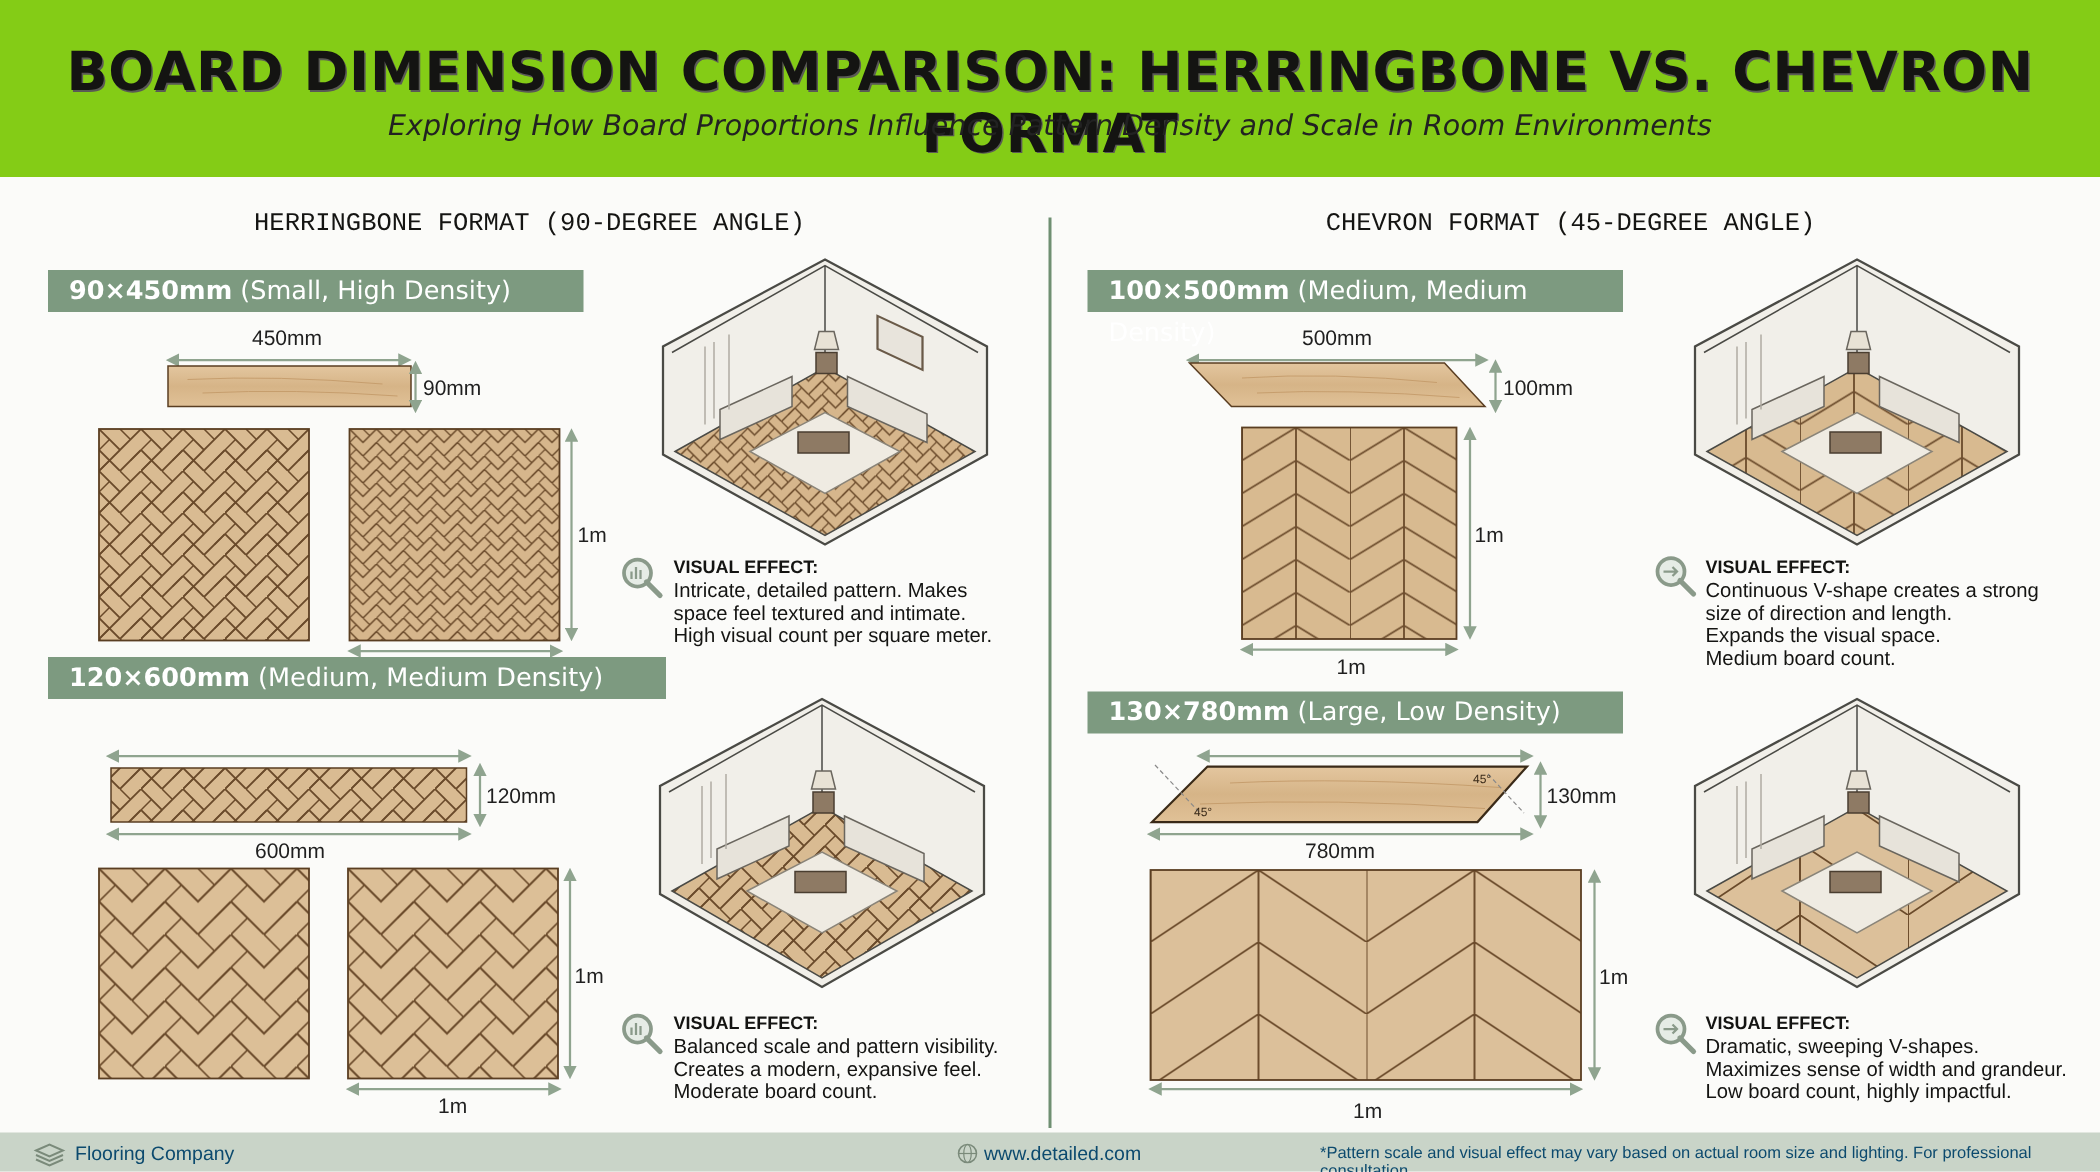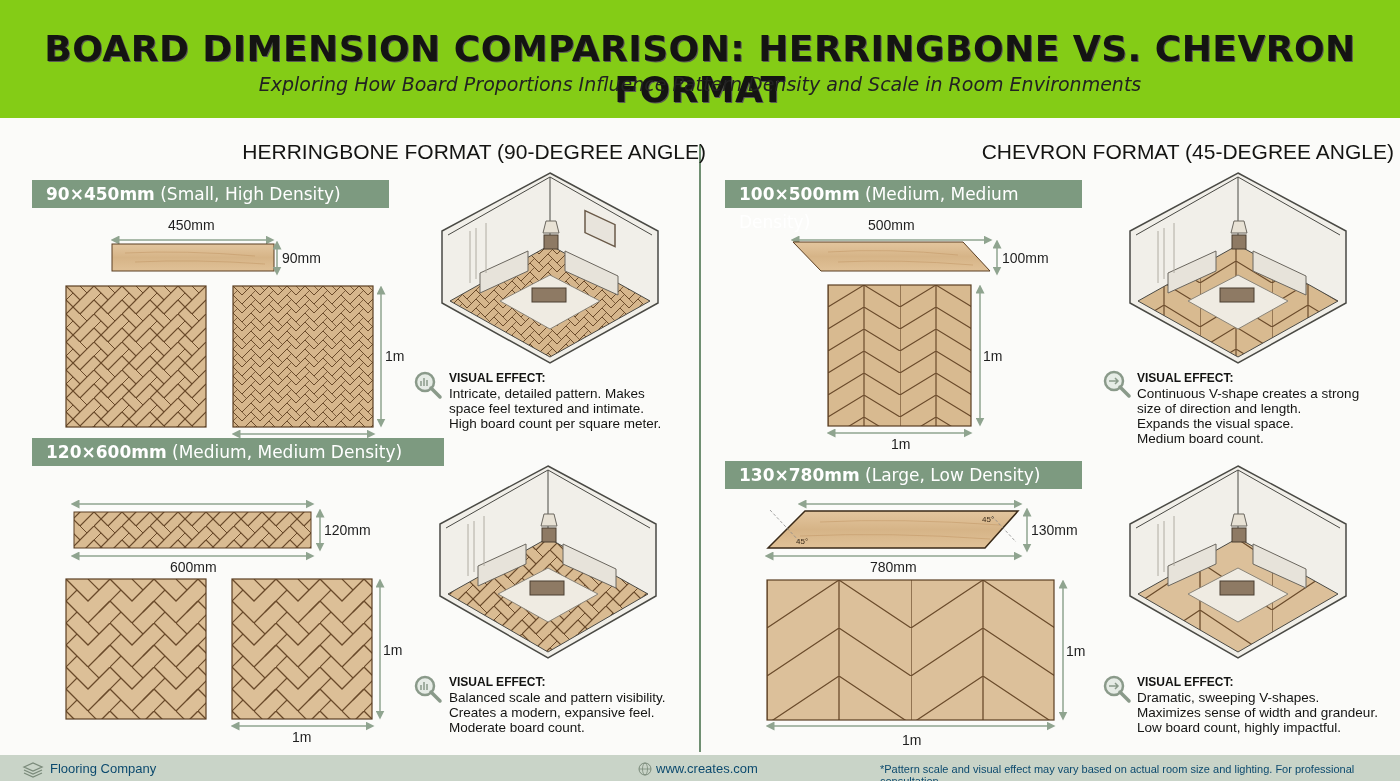--- a/index.html
+++ b/index.html
@@ -2,21 +2,21 @@
 <html><head>
 <meta charset="utf-8">
 <style>
   * { box-sizing: border-box; margin: 0; padding: 0; }
   html, body { width: 1400px; height: 781px; overflow: hidden; background: #fbfbf9; font-family: "Liberation Sans", sans-serif; color: #1d1d1b; }
   .header { position: absolute; left: 0; top: 0; width: 1400px; height: 118px; background: #84cc16; text-align: center; }
   .header h1 { position: absolute; top: 28px; left: 0; width: 100%; font-family: "DejaVu Sans", sans-serif; font-weight: bold; font-size: 36px; letter-spacing: 0.5px; color: #141412; text-shadow: 1px 1px 0 #5a5a55; }
   .header h2 { position: absolute; top: 73px; left: 0; width: 100%; font-family: "DejaVu Sans", sans-serif; font-style: italic; font-weight: normal; font-size: 19px; color: #222; }
   .main { position: absolute; top: 118px; left: 0; width: 1400px; height: 637px; background: #fbfbf9; }
   .divider { position: absolute; left: 699px; top: 145px; width: 2px; height: 607px; background: #6f8f72; }
-  .col-title { position: absolute; top: 140px; font-family: Liberation Sans, sans-serif; font-size: 21px; color: #141412; text-align: right; }
+  .col-title { position: absolute; top: 140px; font-family: Liberation Mono, monospace; font-size: 17px; color: #141412; text-align: center; }
   .band { position: absolute; height: 28px; background: #7d9a80; color: #fff; font-family: "DejaVu Sans", sans-serif; font-size: 17px; line-height: 28px; padding-left: 14px; }
   .band b { font-weight: bold; }
   .dim { position: absolute; font-family: "Liberation Sans", sans-serif; font-size: 14px; color: #1f1f1f; }
   .fx { position: absolute; font-family: "Liberation Sans", sans-serif; font-size: 13.5px; line-height: 15px; color: #141412; }
   .fx .t { font-weight: bold; font-size: 12px; }
   .fx-icon { position: absolute; }
   svg.abs { position: absolute; overflow: visible; }
   .footer { position: absolute; left: 0; top: 755px; width: 1400px; height: 26px; background: #c9d4c8; font-size: 13px; color: #0c4a6e; }
   .footer .item { position: absolute; top: 6px; }
   .footer .note { font-size: 11px; top: 8px; }
@@ -119,21 +119,21 @@
 
 <svg class="abs fx-icon" style="left:413px;top:370px;" width="30" height="30">
   <circle cx="12" cy="12" r="9" fill="#e6ece6" stroke="#8a9a8a" stroke-width="2.5"></circle>
   <line x1="18" y1="18" x2="27" y2="27" stroke="#8a9a8a" stroke-width="3.5" stroke-linecap="round"></line>
   <path d="M8 16 V11 M11 16 V8 M14 16 V10" stroke="#8a9a8a" stroke-width="1.5"></path>
 </svg>
 <div class="fx" style="left:449px;top:371px;">
   <div class="t">VISUAL EFFECT:</div>
   <div>Intricate, detailed pattern. Makes</div>
   <div>space feel textured and intimate.</div>
-  <div>High board count per square meter.</div>
+  <div>High visual count per square meter.</div>
 </div>
 
 <div class="band" style="left:32px;top:438px;width:412px;">
   <b>120×600mm</b>
   <span>(Medium, Medium Density)</span>
 </div>
 
 <svg class="abs" style="left:66px;top:498px;" width="260" height="66">
   <line x1="9" y1="6" x2="244" y2="6" stroke="#8fa48f" stroke-width="1.5" marker-start="url(#ah)" marker-end="url(#ah)"></line>
   <rect x="8" y="14" width="237" height="36" fill="url(#hb-small)" stroke="#5a3e22" stroke-width="1"></rect>
@@ -298,15 +298,15 @@
     <path d="M2 6 L11 2 L20 6 L11 10 Z" fill="none" stroke="#7a8a7a" stroke-width="1.3"></path>
     <path d="M2 9 L11 13 L20 9" fill="none" stroke="#7a8a7a" stroke-width="1.3"></path>
     <path d="M2 12 L11 16 L20 12" fill="none" stroke="#7a8a7a" stroke-width="1.3"></path>
   </svg>
   <div class="item" style="left:50px;">Flooring Company</div>
   <svg class="abs" style="left:638px;top:7px;" width="14" height="14">
     <circle cx="7" cy="7" r="6" fill="none" stroke="#7a8a7a" stroke-width="1"></circle>
     <ellipse cx="7" cy="7" rx="2.5" ry="6" fill="none" stroke="#7a8a7a" stroke-width="0.8"></ellipse>
     <line x1="1" y1="7" x2="13" y2="7" stroke="#7a8a7a" stroke-width="0.8"></line>
   </svg>
-  <div class="item" style="left:656px;">www.creates.com</div>
+  <div class="item" style="left:656px;">www.detailed.com</div>
   <div class="item note" style="left:880px;">*Pattern scale and visual effect may vary based on actual room size and lighting. For professional consultation.</div>
 </div>
 
 </body></html>

